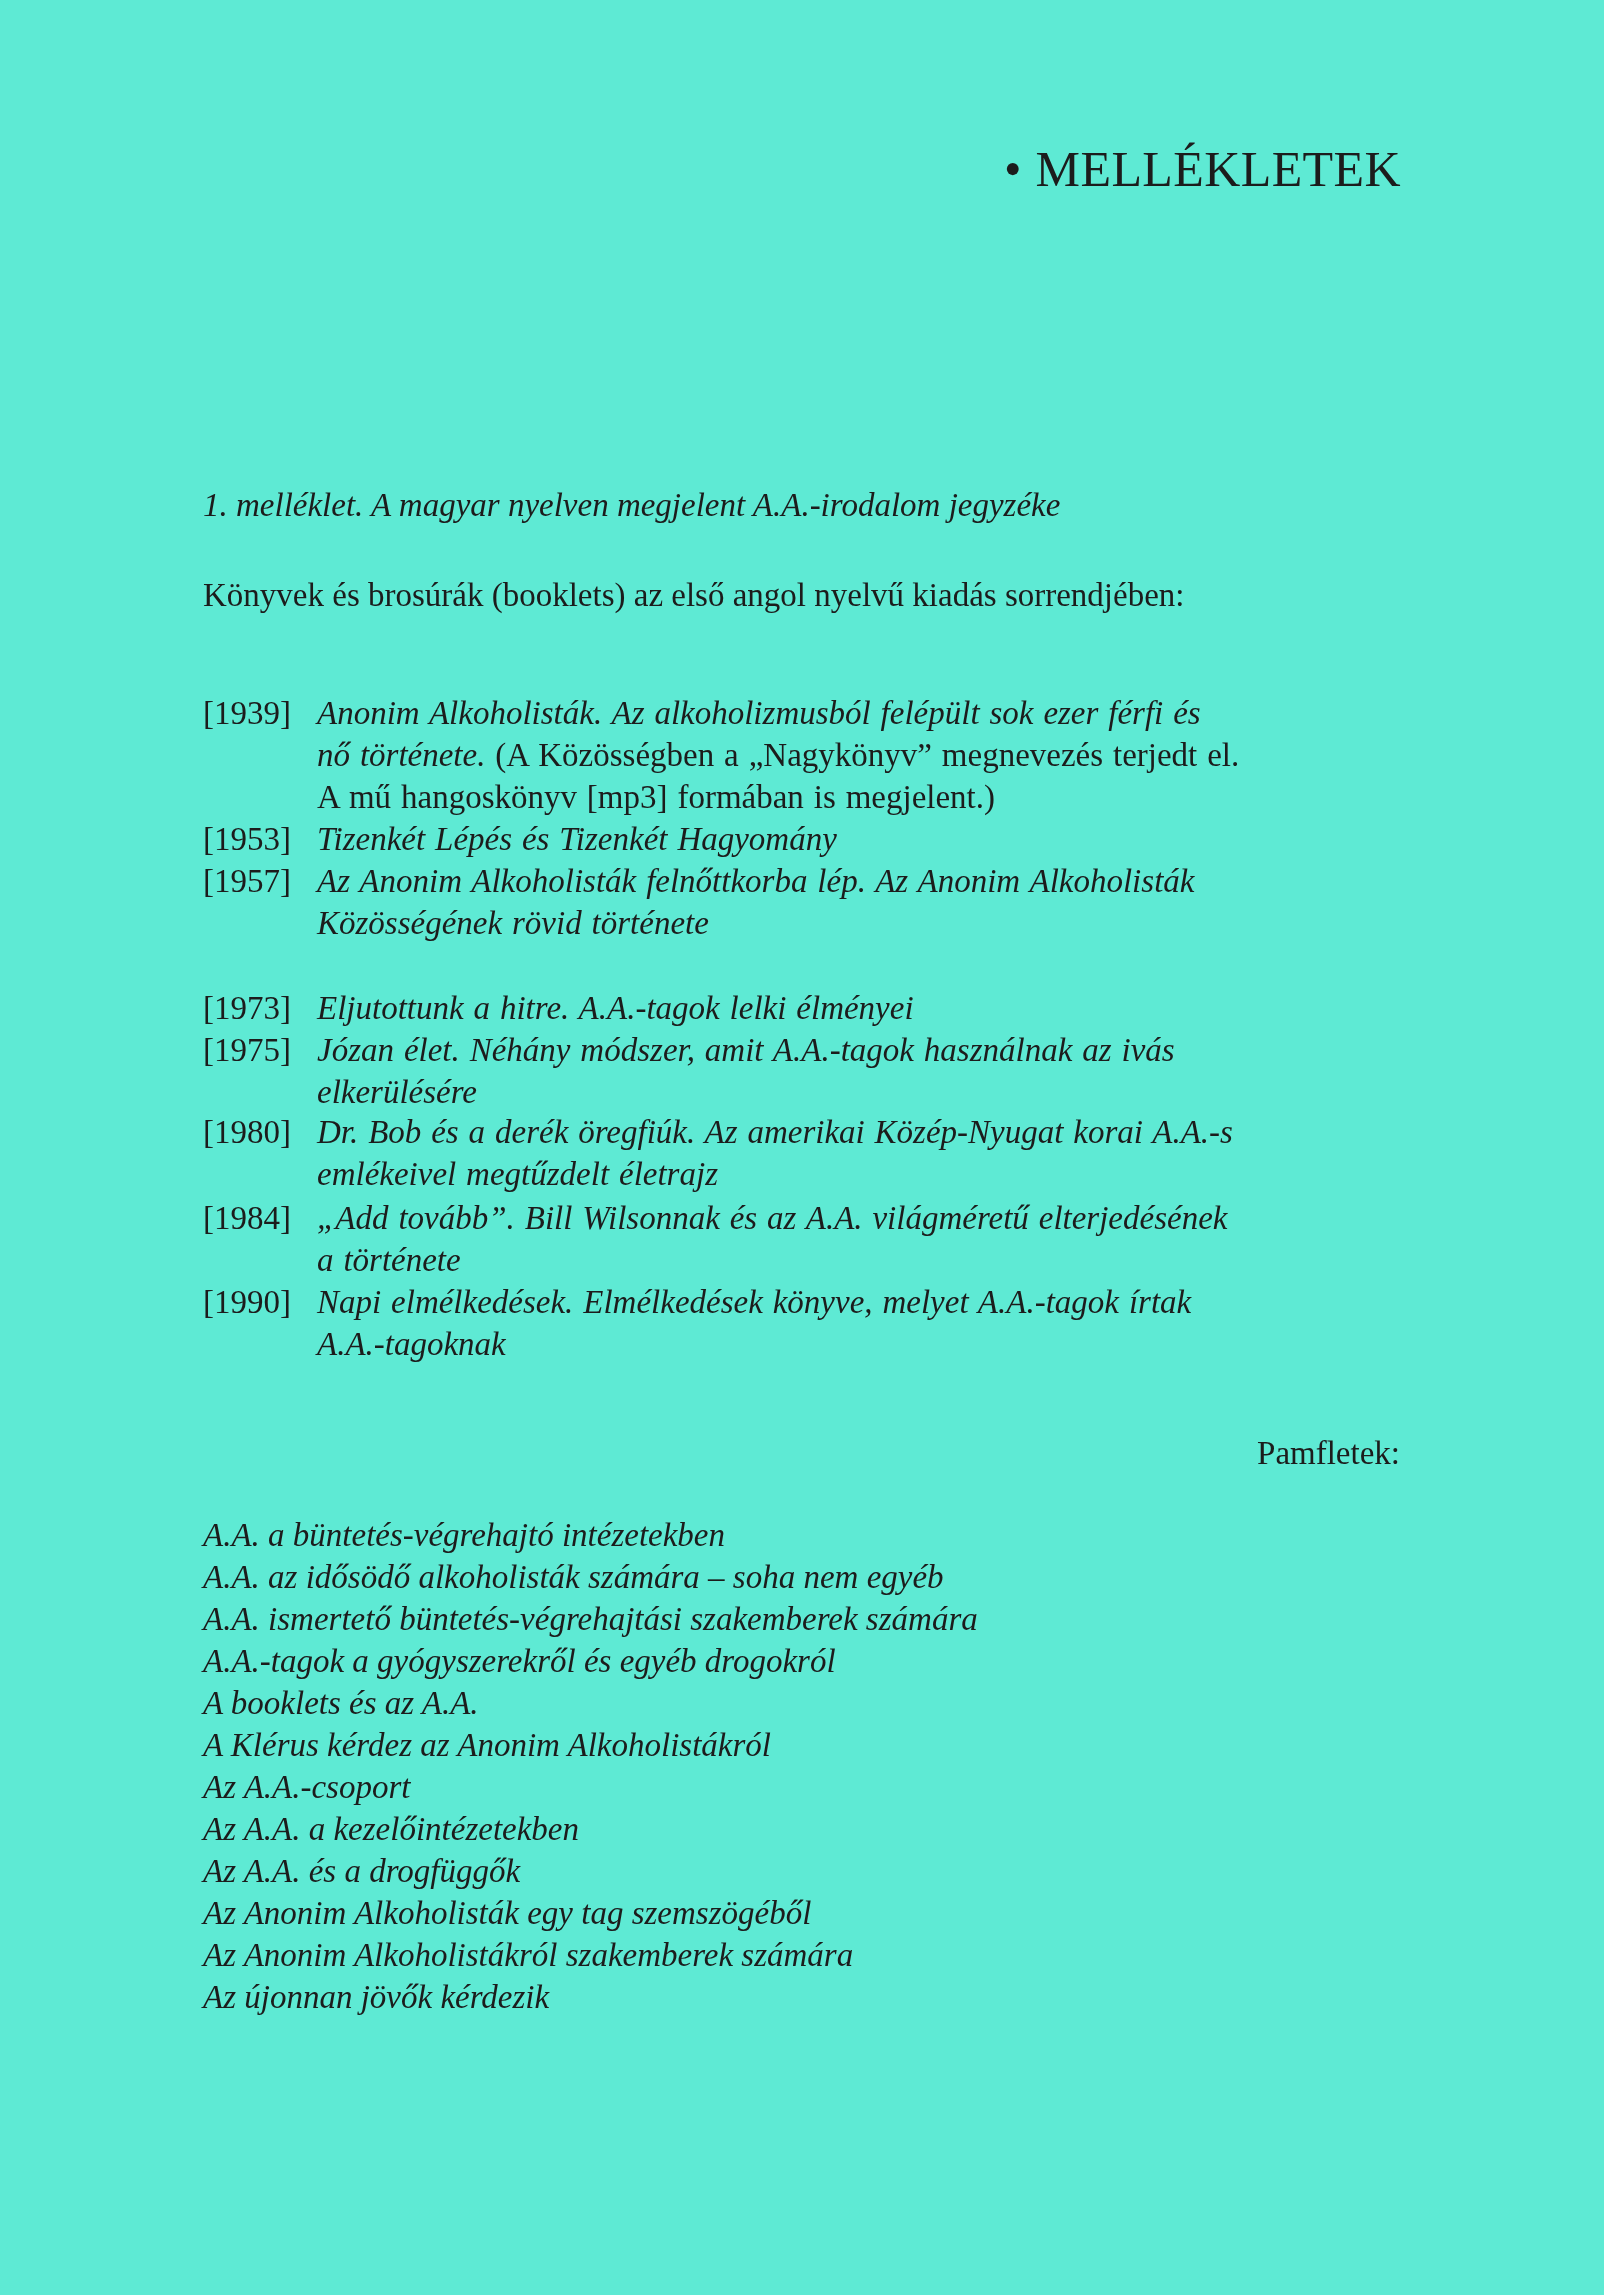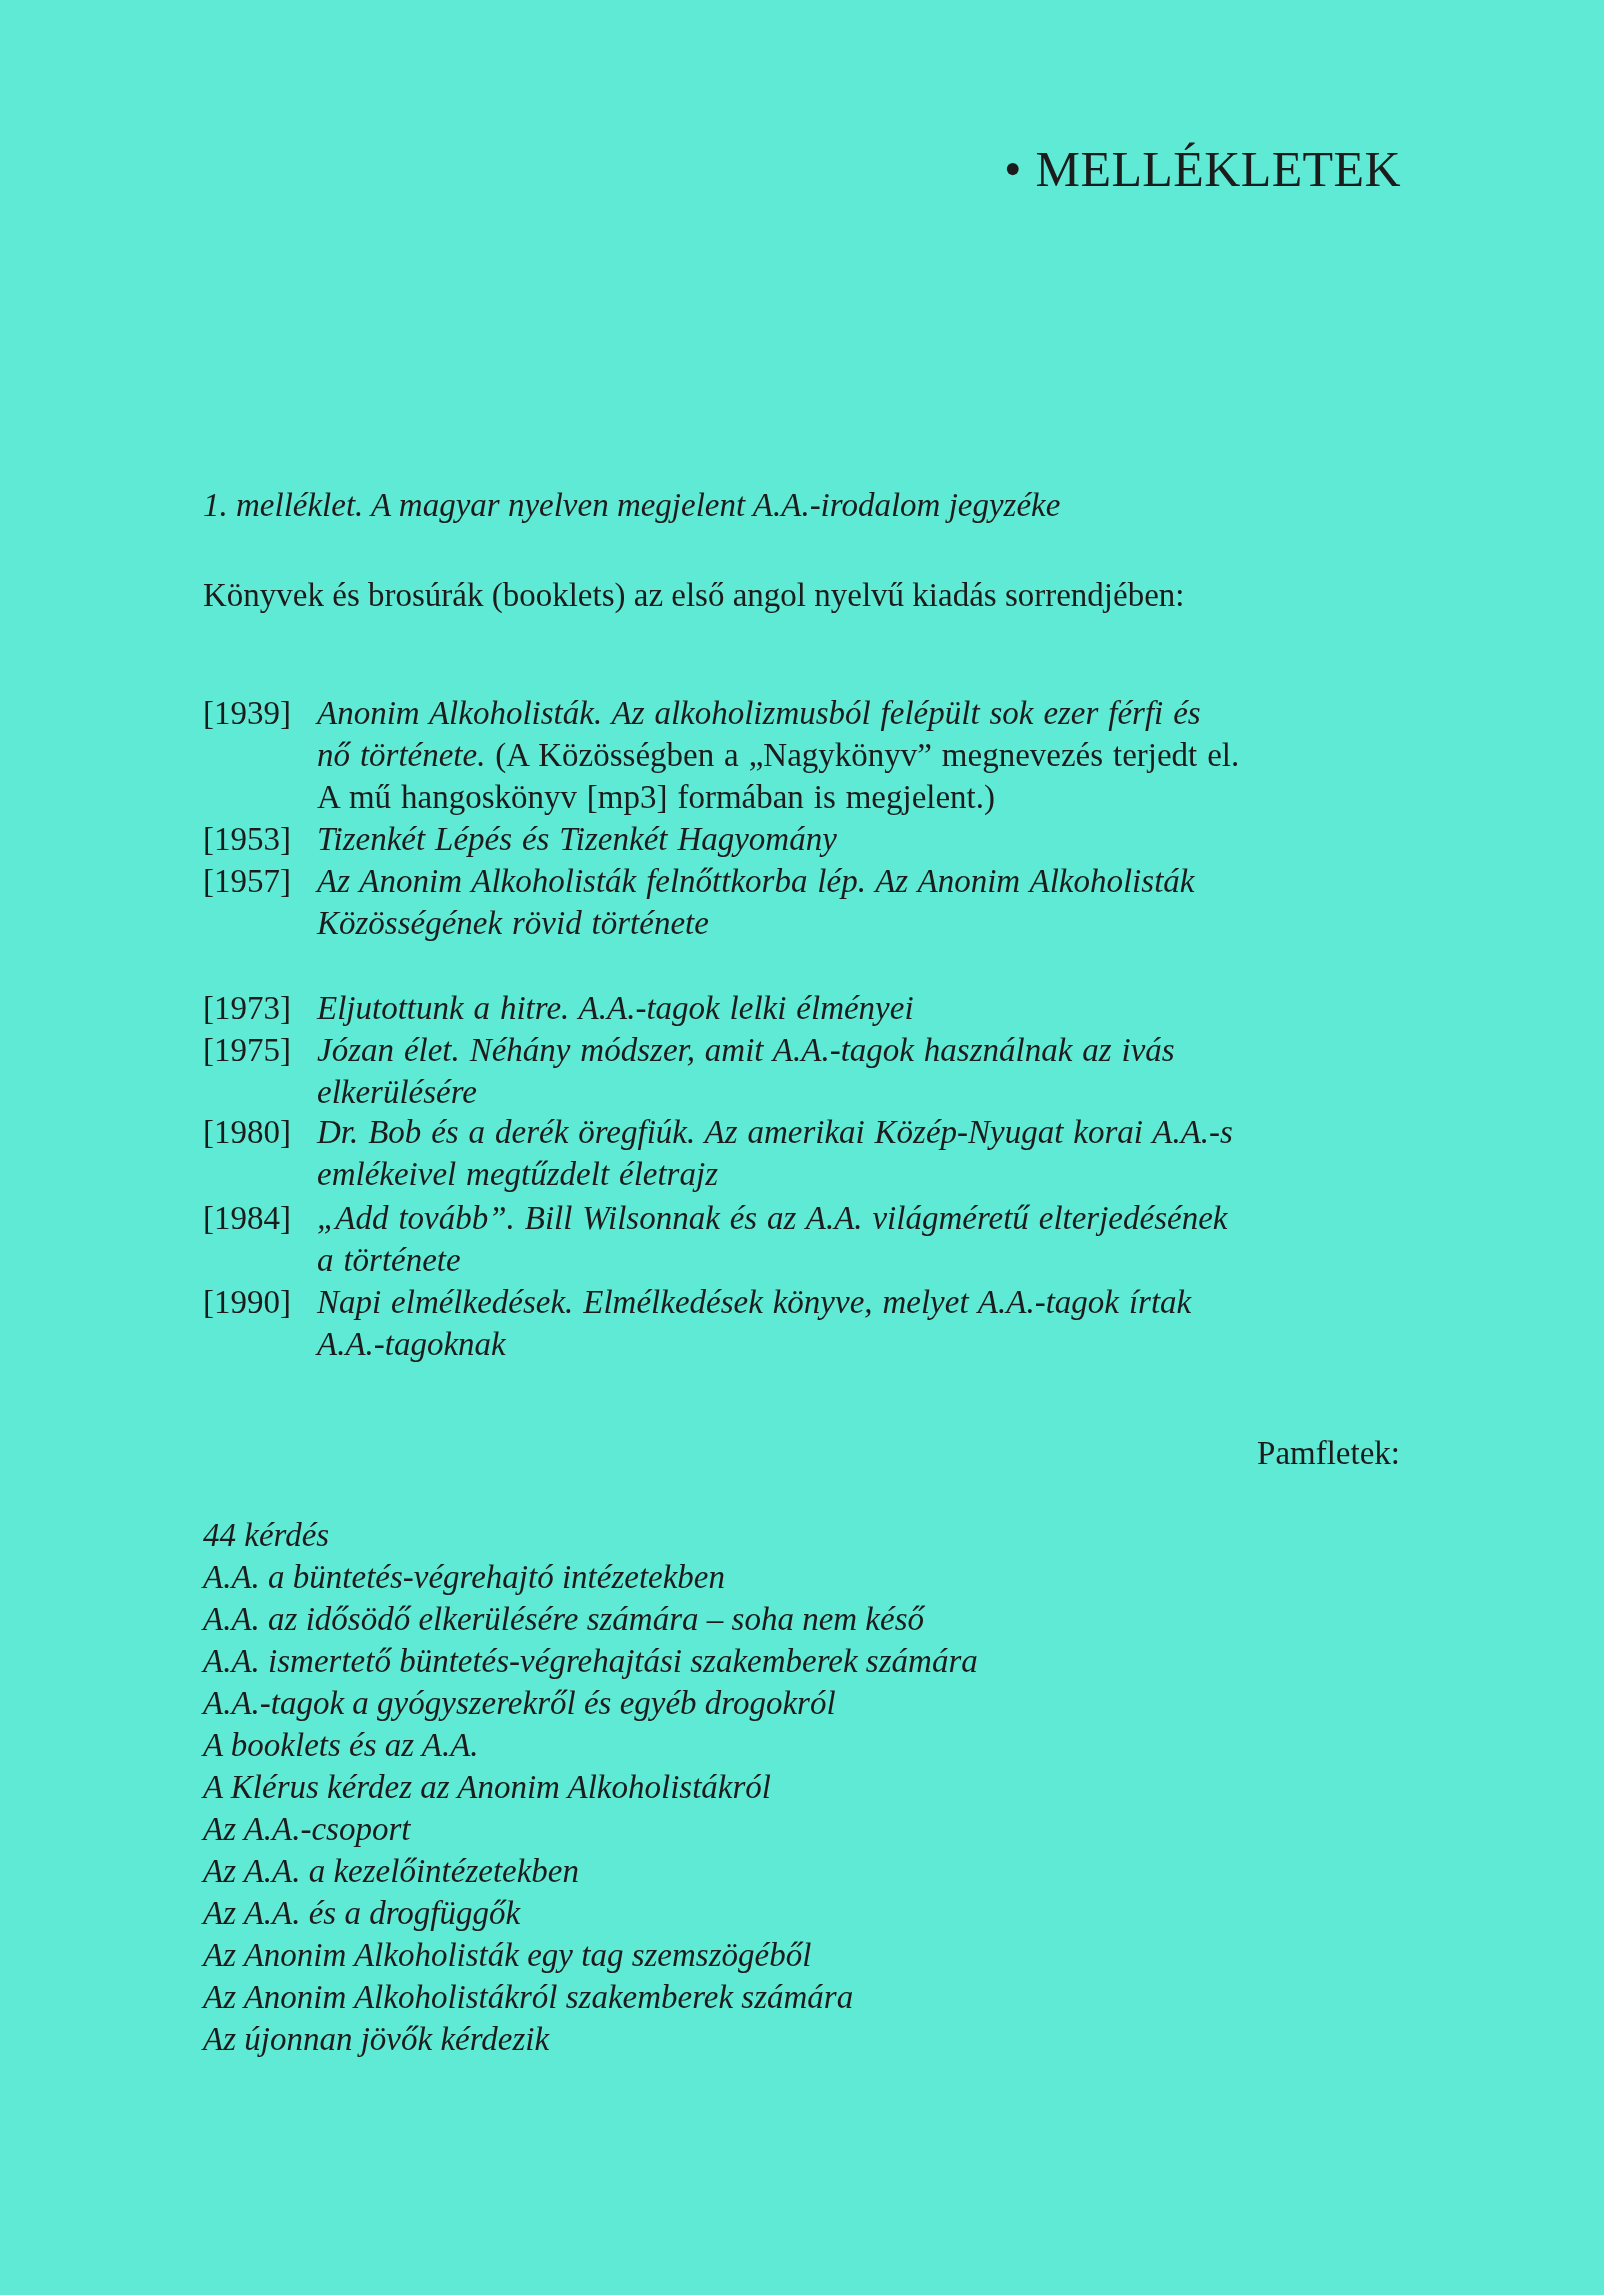--- a/index.html
+++ b/index.html
@@ -108,23 +108,22 @@
     <span class="year">[1984]</span><span class="book-title">„Add tovább”. Bill Wilsonnak és az A.A. világméretű elterjedésének<br>a története</span>
   </div>
 
   <div class="col book-entry e9">
     <span class="year">[1990]</span><span class="book-title">Napi elmélkedések. Elmélkedések könyve, melyet A.A.-tagok írtak<br>A.A.-tagoknak</span>
   </div>
 
   <div class="col pamphlets-heading">Pamfletek:</div>
 
   <div class="col pamphlet-list">
-    <div class="item">44 kérdés</div>
     <div class="item">A.A. a büntetés-végrehajtó intézetekben</div>
-    <div class="item">A.A. az idősödő elkerülésére számára – soha nem késő</div>
+    <div class="item">A.A. az idősödő alkoholisták számára – soha nem egyéb</div>
     <div class="item">A.A. ismertető büntetés-végrehajtási szakemberek számára</div>
     <div class="item">A.A.-tagok a gyógyszerekről és egyéb drogokról</div>
     <div class="item">A booklets és az A.A.</div>
     <div class="item">A Klérus kérdez az Anonim Alkoholistákról</div>
     <div class="item">Az A.A.-csoport</div>
     <div class="item">Az A.A. a kezelőintézetekben</div>
     <div class="item">Az A.A. és a drogfüggők</div>
     <div class="item">Az Anonim Alkoholisták egy tag szemszögéből</div>
     <div class="item">Az Anonim Alkoholistákról szakemberek számára</div>
     <div class="item">Az újonnan jövők kérdezik</div>

